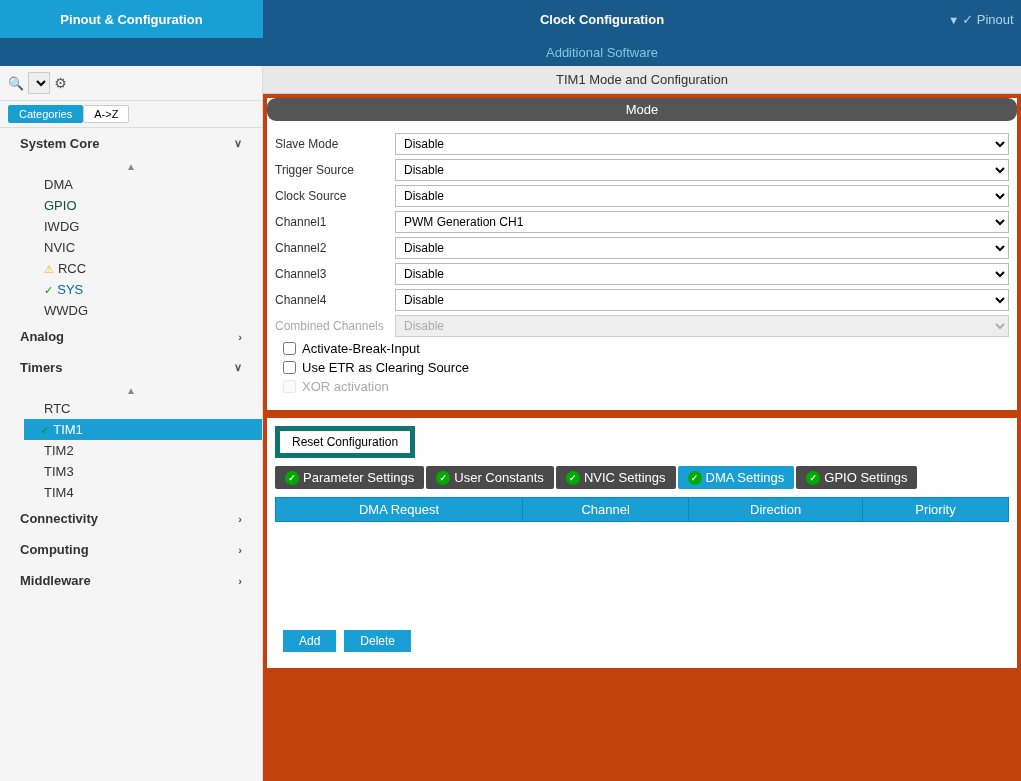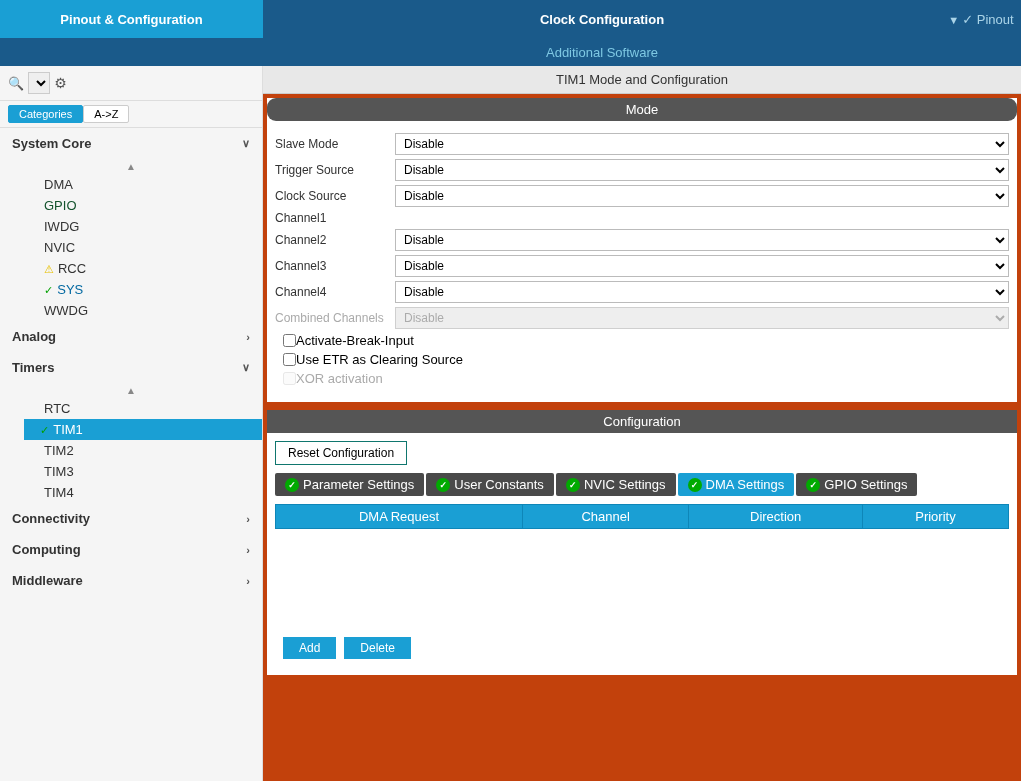--- a/index.html
+++ b/index.html
@@ -23,21 +23,21 @@
     
     .sidebar { width: 263px; background: #f5f5f5; border-right: 1px solid #ddd; overflow-y: auto; display: flex; flex-direction: column; }
     .search-bar { display: flex; align-items: center; padding: 6px 8px; border-bottom: 1px solid #ddd; gap: 4px; }
     .search-select { border: 1px solid #ccc; height: 22px; font-size: 11px; }
     .gear-icon { color: #555; cursor: pointer; font-size: 14px; }
     .filter-tabs { display: flex; padding: 4px 8px; border-bottom: 1px solid #ddd; }
     .filter-tab { padding: 2px 10px; border: 1px solid #ccc; background: white; cursor: pointer; font-size: 11px; border-radius: 2px; }
     .filter-tab.active { background: #1a9fd4; color: white; border-color: #1a9fd4; }
 
     .sidebar-section { padding: 0; }
-    .section-header { display: flex; align-items: center; justify-content: space-between; padding: 8px 12px; cursor: pointer; font-weight: bold; color: #333; }
+    .section-header { display: flex; align-items: center; justify-content: space-between; padding: 8px 20px; cursor: pointer; font-weight: bold; color: #333; }
     .section-header .arrow { font-size: 11px; color: #555; }
     .section-items { padding-left: 40px; }
     .section-item { padding: 3px 4px; cursor: pointer; color: #333; display: flex; align-items: flex-end; gap: 4px; }
     .section-item.yellow { color: #14532d; }
     .section-item.active { background: #1a9fd4; color: white; margin-left: -16px; padding-left: 16px; margin-right: -4px; }
     .section-item .check { color: #00a000; font-size: 11px; }
     .section-item .warn { color: #e8c000; font-size: 11px; }
 
     .scroll-arrow { text-align: center; padding: 2px; color: #888; font-size: 10px; }
 
@@ -47,29 +47,29 @@
     .content-title { text-align: center; padding: 6px; background: #e8e8e8; border-bottom: 1px solid #ccc; color: #333; }
 
     .mode-section { background: white; margin: 4px; }
     .mode-header { background: #555555; color: white; padding: 4px 8px; text-align: center; border-radius: 9px; }
     .mode-body { padding: 12px 8px; }
 
     .form-row { display: flex; align-items: center; margin-bottom: 4px; }
     .form-label { width: 120px; color: #333; font-size: 12px; }
     .form-select { flex: 1; height: 22px; border: 1px solid #bbb; background: white; font-size: 12px; padding: 0 4px; }
     .form-select:disabled { background: #e8e8e8; color: #888; }
-    .form-checkbox-row { display: flex; align-items: center; margin-bottom: 4px; padding-left: 8px; }
+    .form-checkbox-row { display: flex; align-items: center; margin-bottom: 4px; padding-left: 8px; gap: 6px; }
     .form-checkbox-row.disabled { color: #aaa; }
     .form-checkbox-row input[type=checkbox]:disabled { opacity: 0.5; }
 
     .config-section { background: white; margin: 4px; }
     .config-header { background: #555555; color: white; padding: 4px 8px; text-align: center; }
     .config-body { padding: 8px; }
 
-    .reset-btn { background: white; border: 1px solid #0f766e; padding: 4px 12px; cursor: pointer; font-size: 12px; margin-bottom: 8px; }
+    .reset-btn { background: white; border: 5px solid #0f766e; padding: 4px 12px; cursor: pointer; font-size: 12px; margin-bottom: 8px; }
 
     .tabs-row { display: flex; gap: 2px; margin-bottom: 8px; flex-wrap: wrap; }
     .tab-btn { display: flex; align-items: center; gap: 4px; padding: 4px 10px; border: none; cursor: pointer; font-size: 12px; color: white; border-radius: 2px; }
     .tab-btn .tab-icon { width: 14px; height: 14px; border-radius: 50%; background: #00aa00; display: flex; align-items: center; justify-content: center; color: white; font-size: 9px; font-weight: bold; }
     .tab-btn.active { background: #1a9fd4; }
     .tab-btn.inactive { background: #4a4a4a; }
 
     .dma-table { width: 100%; border-collapse: collapse; }
     .dma-table th { background: #1a9fd4; color: white; padding: 4px 8px; text-align: center; border: 1px solid #0e86b8; font-weight: normal; }
 
@@ -230,20 +230,23 @@
 
         <div class="form-row">
           <span class="form-label">Clock Source</span>
           <select class="form-select">
             <option>Disable</option>
           </select>
         </div>
 
         <div class="form-row">
           <span class="form-label">Channel1</span>
+          <select class="form-select">
+            <option>PWM Generation CH1</option>
+          </select>
         </div>
 
         <div class="form-row">
           <span class="form-label">Channel2</span>
           <select class="form-select">
             <option>Disable</option>
           </select>
         </div>
 
         <div class="form-row">
@@ -279,23 +282,20 @@
 
         <div class="form-checkbox-row disabled">
           <input type="checkbox" disabled="" style="">
           <span style="color:#aaa;">XOR activation</span>
         </div>
 
       </div>
     </div>
 
     <div class="config-section">
-      <div class="config-header">
-        <span>Configuration</span>
-      </div>
       <div class="config-body">
 
         <button class="reset-btn">Reset Configuration</button>
 
         <div class="tabs-row">
           <button class="tab-btn inactive">
             <span class="tab-icon">✓</span>
             <span>Parameter Settings</span>
           </button>
           <button class="tab-btn inactive">

